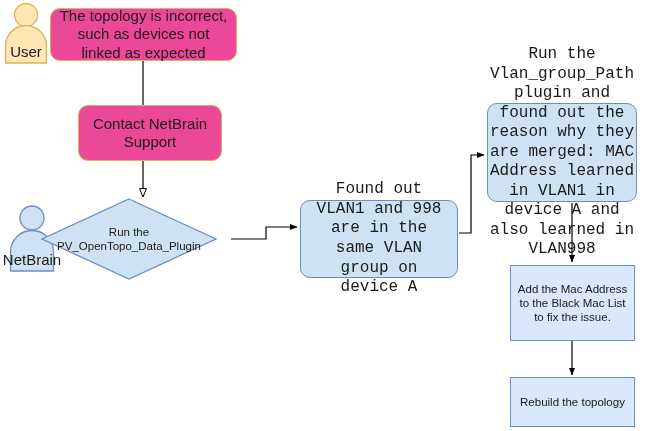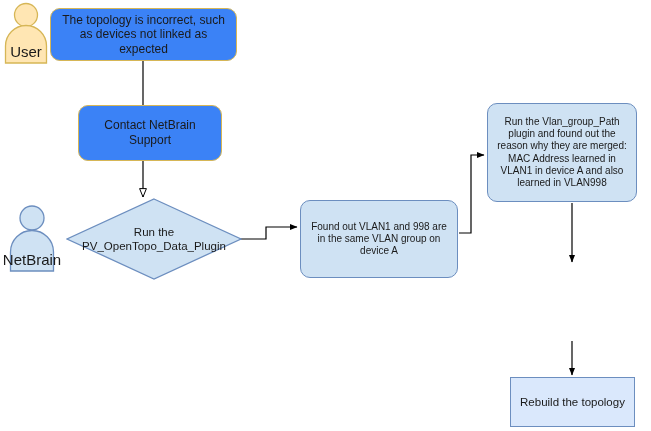--- a/index.html
+++ b/index.html
@@ -22,30 +22,31 @@
     box-sizing: border-box;
     display: flex;
     align-items: center;
     justify-content: center;
     text-align: center;
     color: #1a1a1a;
     line-height: 1.22;
     white-space: pre-line;
   }
   .yellow-box {
-    background: #3b82f6;
+    background: #ec4899;
     border: 1px solid #d6b656;
     border-radius: 10px;
-    font-size: 12px;
+    font-size: 15px;
   }
   .blue-box-round {
     background: #cfe2f3;
     border: 1px solid #6c8ebf;
     border-radius: 10px;
-    font-size: 10px;
+    font-size: 16px;
+    font-family: Liberation Mono, monospace;
   }
   .blue-box-square {
     background: #dae8fc;
     border: 1px solid #6c8ebf;
     border-radius: 0;
     font-size: 11.5px;
   }
   .diamond-wrap {
     position: absolute;
   }
@@ -132,28 +133,29 @@
       <circle cx="30" cy="14" r="12" fill="#cfe2f3" stroke="#6c8ebf" stroke-width="1.3"></circle>
       <path d="M8.5,67 L8.5,48 A21.5,21.5 0 0 1 51.5,48 L51.5,67 z" fill="#cfe2f3" stroke="#6c8ebf" stroke-width="1.3"></path>
     </svg>
     <div class="actor-label">NetBrain</div>
   </div>
 
   <div class="node yellow-box" style="left:50px; top:8px; width:187px; height:53px; padding:4px 8px;">The topology is incorrect, such as devices not linked as expected</div>
 
   <div class="node yellow-box" style="left:78px; top:105px; width:144px; height:56px; padding:4px 8px;">Contact NetBrain Support</div>
 
-  <div class="diamond-wrap" style="left:66px; top:198px; width:176px; height:82px;">
+  <div class="diamond-wrap" style="left:41px; top:198px; width:176px; height:82px;">
     <svg width="176" height="82" viewBox="0 0 176 82" xmlns="http://www.w3.org/2000/svg">
       <polygon points="88,1 175,41 88,81 1,41" fill="#cfe2f3" stroke="#6c8ebf" stroke-width="1.3"></polygon>
     </svg>
     <div class="diamond-label">Run the
 PV_OpenTopo_Data_Plugin</div>
   </div>
 
   <div class="node blue-box-round" style="left:300px; top:200px; width:158px; height:78px; padding:4px 8px;">Found out  VLAN1 and 998 are in the same VLAN group on device A</div>
 
   <div class="node blue-box-round" style="left:487px; top:103px; width:150px; height:99px; padding:4px 5px;">Run the Vlan_group_Path plugin and found out the reason why they are merged: MAC Address learned in VLAN1 in device A and also learned in VLAN998</div>
 
+  <div class="node blue-box-square" style="left:510px; top:265px; width:125px; height:76px; padding:4px 6px;">Add the Mac Address to the Black Mac List to fix the issue.</div>
 
   <div class="node blue-box-square" style="left:510px; top:377px; width:125px; height:50px; padding:4px 6px;">Rebuild the topology</div>
 
 </div>
 
 </body></html>

